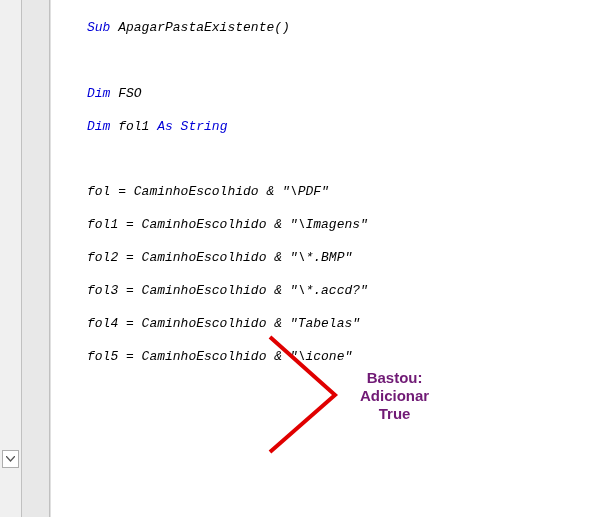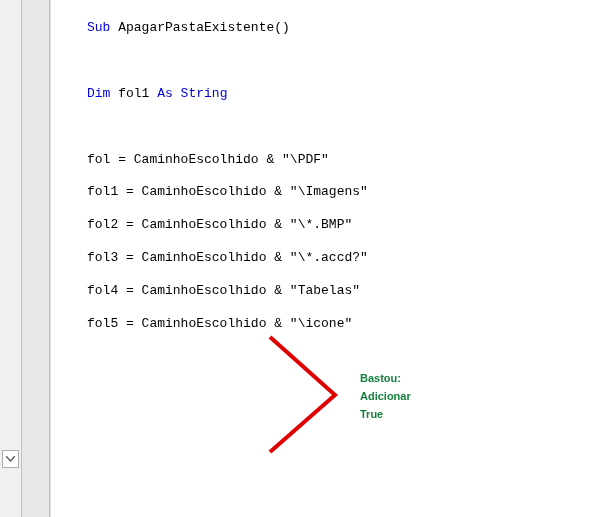--- a/index.html
+++ b/index.html
@@ -54,58 +54,60 @@
   .code-area {
     position: absolute;
     left: 55px;
     top: 4px;
     right: 0;
     height: 100%;
     white-space: pre;
     line-height: 16.4px;
     color: #000;
   }
-  .line { display: block; min-height: 16.4px; }
+  .line { display: block; min-height: 16.4px; font-style: italic; }
   .kw { color: #0000d8; }
   .indent2 { padding-left: 32px; }
   .annotation {
     position: absolute;
     left: 270px;
     top: 327px;
     width: 250px;
     height: 140px;
     pointer-events: none;
   }
   .annotation-text {
     position: absolute;
     left: 90px;
     top: 42px;
-    color: #15803d;
+    color: #701a75;
     font-family: Arial, sans-serif;
     font-weight: bold;
-    font-size: 11px;
+    font-size: 15px;
     line-height: 18px;
+    text-align: center;
   }
 </style>
 </head>
 <body>
 
 <div class="left-gutter">
   <div class="dropdown-chevron">
     <svg width="9" height="6" viewBox="0 0 9 6">
         <path d="M0 0 L4.5 5 L9 0" fill="none" stroke="#555" stroke-width="1.3"></path>
       </svg>
   </div>
 </div>
 <div class="margin-bar"></div>
 <div class="margin-line"></div>
 
 <div class="code-area">
 <span class="line indent2"><span class="kw">Sub</span><span> ApagarPastaExistente()</span></span>
 <span class="line"></span>
+<span class="line indent2"><span class="kw">Dim</span><span> FSO</span></span>
 <span class="line indent2"><span class="kw">Dim</span><span> fol1 </span><span class="kw">As String</span></span>
 <span class="line"></span>
 <span class="line indent2">fol = CaminhoEscolhido &amp; "\PDF"</span>
 <span class="line indent2">fol1 = CaminhoEscolhido &amp; "\Imagens"</span>
 <span class="line indent2">fol2 = CaminhoEscolhido &amp; "\*.BMP"</span>
 <span class="line indent2">fol3 = CaminhoEscolhido &amp; "\*.accd?"</span>
 <span class="line indent2">fol4 = CaminhoEscolhido &amp; "Tabelas"</span>
 <span class="line indent2">fol5 = CaminhoEscolhido &amp; "\icone"</span>
 
 

